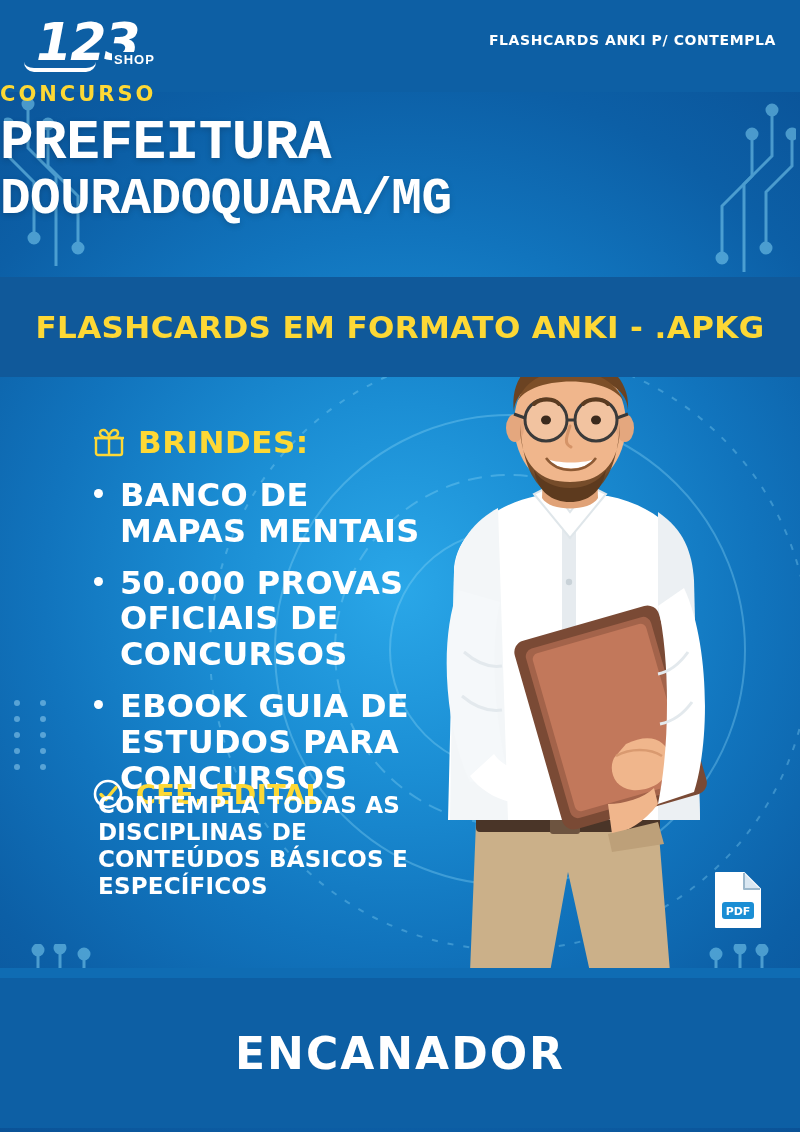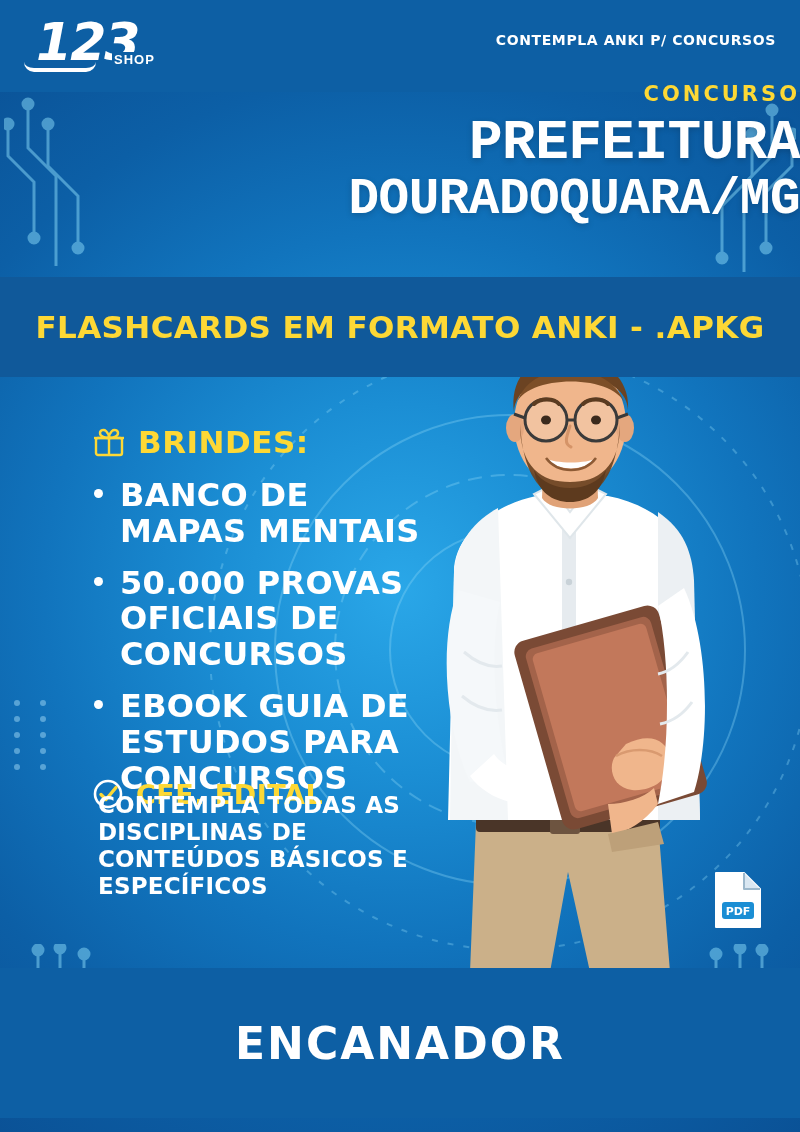--- a/index.html
+++ b/index.html
@@ -53,21 +53,21 @@
     position:absolute; top:62px; left:24px; width:72px; height:10px;
     border-bottom:4px solid #ffffff; border-radius:0 0 40px 40px;
   }
   .top-right {
     position:absolute; top:32px; right:24px;
     color:#ffffff; font-size:14px; font-weight:bold; letter-spacing:.6px;
     font-family:"DejaVu Sans", sans-serif;
   }
 
   
-  .title-wrap { position:absolute; top:82px; left:0; width:800px; text-align:right; }
+  .title-wrap { position:absolute; top:82px; left:0; width:800px; text-align:left; }
   .kicker {
     color:#fdd835; font-size:21px; font-weight:bold; letter-spacing:3px;
     font-family:"DejaVu Sans", sans-serif;
   }
   .title {
     color:#ffffff; font-weight:bold; line-height:1.06;
     font-size:56px; letter-spacing:-0.5px; margin-top:8px;
     font-family:Liberation Mono, monospace;
     text-shadow:0 2px 6px rgba(0,0,0,.18);
   }
@@ -124,21 +124,21 @@
   }
 
   
   .person { position:absolute; right:22px; bottom:160px; width:420px; height:620px; }
 
   
   .pdf-icon { position:absolute; right:36px; bottom:198px; }
 
   
   .footer {
-    position:absolute; bottom:14px; left:0; width:800px; height:150px;
+    position:absolute; bottom:4px; left:0; width:800px; height:150px;
     background:#0d5fa4;
     display:flex; align-items:center; justify-content:center;
   }
   .footer-band-top {
     position:absolute; bottom:150px; left:0; width:800px; height:14px;
     background:#0f6cb3;
   }
   .footer-text {
     color:#ffffff; font-size:44px; font-weight:bold; letter-spacing:2px;
     font-family:"DejaVu Sans", sans-serif;
@@ -298,21 +298,21 @@
       <path d="M334 350 C324 364 312 370 302 372" stroke="#e3e9ed" stroke-width="3" fill="none"></path>
     </g>
   </svg>
 
   <div class="topbar">
     <div class="logo">
       <span class="three">123</span>
     </div>
     <div class="logo-swoosh"></div>
     <div class="logo-sub">SHOP</div>
-    <div class="top-right">CONTEMPLA ANKI P/ CONCURSOS</div>
+    <div class="top-right">FLASHCARDS ANKI P/ CONTEMPLA</div>
   </div>
 
   <div class="title-wrap">
     <div class="kicker">CONCURSO</div>
     <div class="title">
       <span>PREFEITURA</span>
       <span class="line2">DOURADOQUARA/MG</span>
     </div>
   </div>
 

